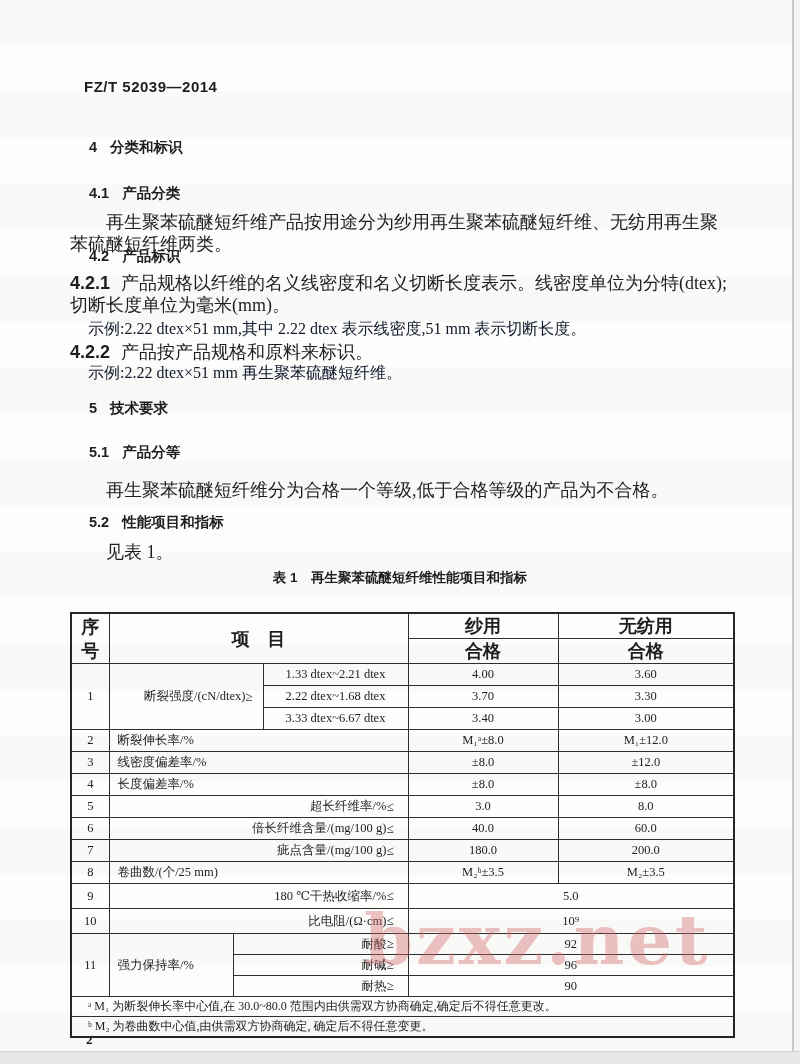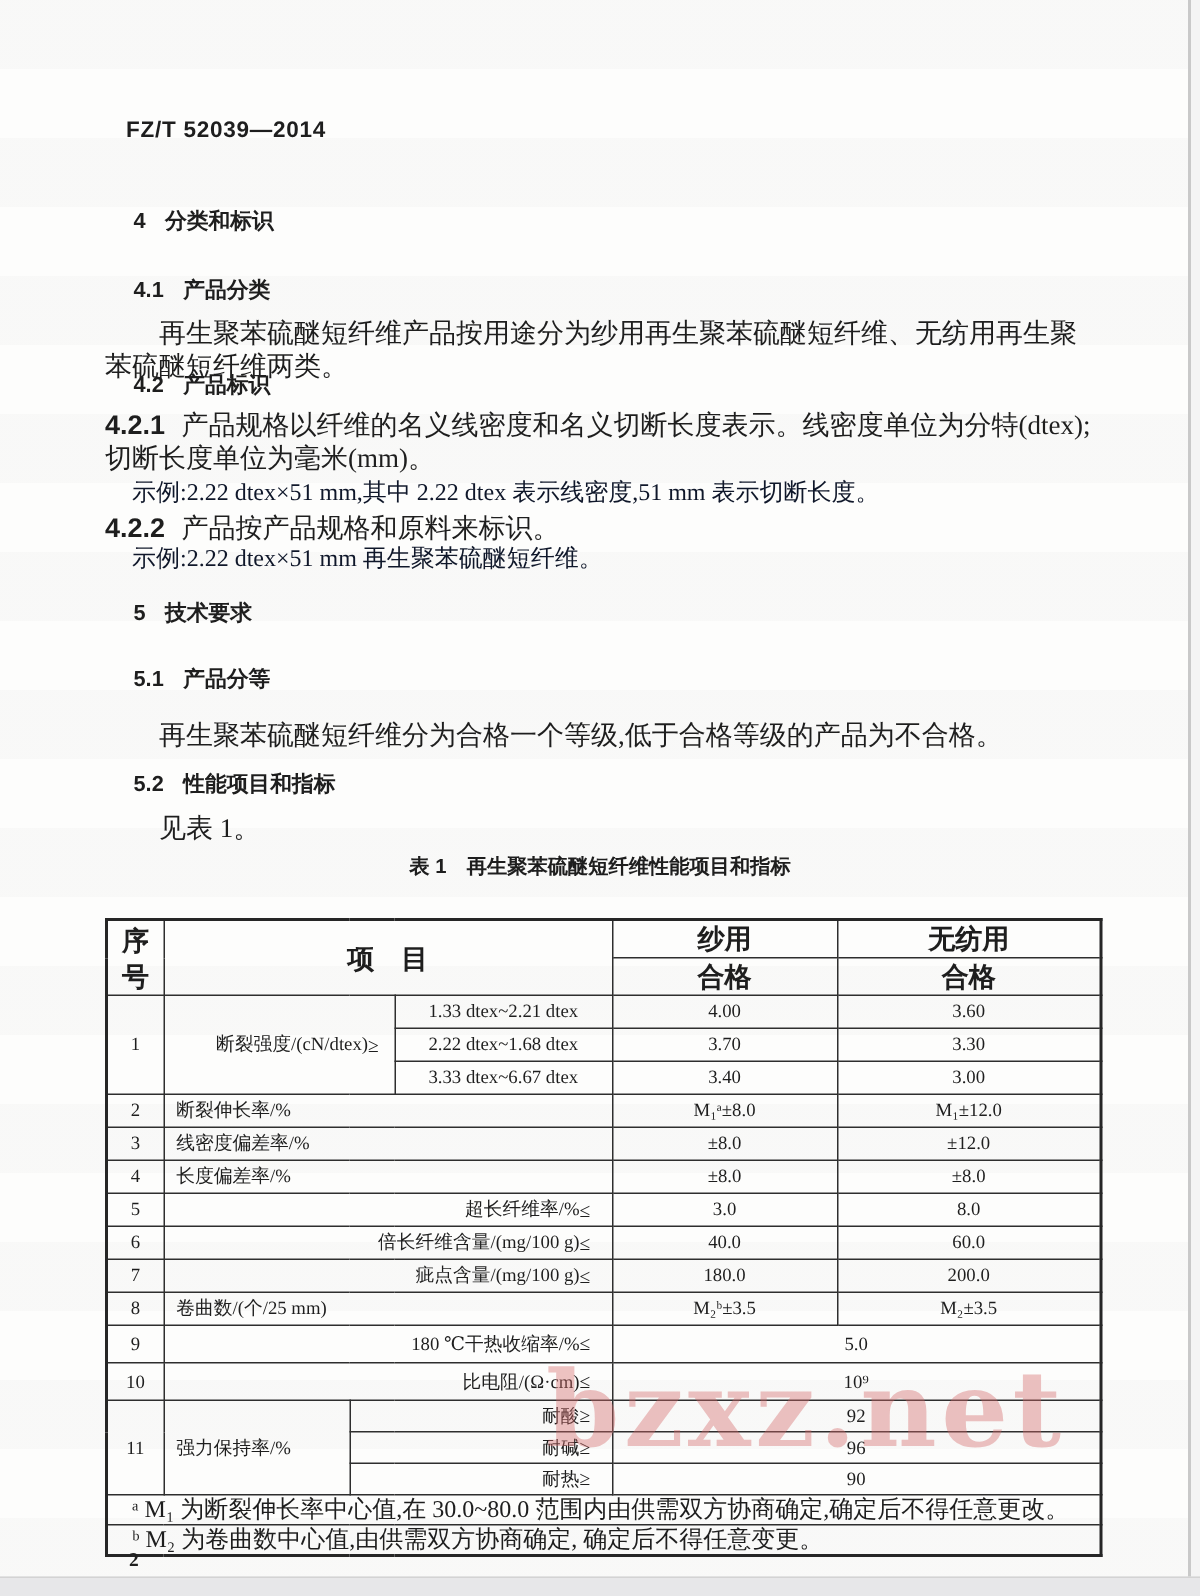--- a/index.html
+++ b/index.html
@@ -17,21 +17,21 @@
   .indent { text-indent:2em; }
   .clause-num { font-family:"Liberation Sans","DejaVu Sans",sans-serif; font-weight:700; margin-right:11px; }
   .example { left:88px; width:640px; font-size:16px; line-height:17px; color:#0f172a; }
   .tbl-caption { left:0; top:569px; width:800px; text-align:center; font-family:"Liberation Sans","DejaVu Sans",sans-serif; font-weight:700; font-size:13.5px; }
   table.perf { left:70px; top:612px; position:absolute; border-collapse:collapse; table-layout:fixed; width:663px; font-size:12.5px; border:2px solid #262626; }
   table.perf td { border:1px solid #2e2e2e; text-align:center; vertical-align:middle; padding:0 2px; }
   table.perf td.hd { font-family:"Liberation Sans","DejaVu Sans",sans-serif; font-weight:700; font-size:18px; }
   table.perf td.item-l { text-align:left; padding-left:8px; }
   .cellflex { display:flex; justify-content:flex-end; align-items:center; padding:0 12px 0 6px; width:100%; }
   .cellflex .sym { font-size:13px; }
-  td.fn-cell { text-align:left !important; padding:2px 8px 2px 16px !important; font-size:16px; line-height:15px; }
+  td.fn-cell { text-align:left !important; padding:2px 8px 2px 16px !important; font-size:12px; line-height:15px; }
   .page-num { left:86px; top:1032px; font-size:13px; font-weight:700; }
   .watermark {
     left:364px; top:903px; font-size:70px; line-height:1.05; font-weight:700;
     font-family:"DejaVu Serif","Liberation Serif",serif; letter-spacing:3px;
     color:rgba(213,106,106,0.40); white-space:nowrap; pointer-events:none;
   }
   .right-edge { left:792px; top:0; width:2px; height:1064px; background:#c9c9c9; }
   .right-margin { left:794px; top:0; width:6px; height:1064px; background:#f4f4f4; }
   .bottom-strip { left:0; top:1051px; width:800px; height:13px; background:#e7e7e9; border-top:1px solid #d3d3d3; }
 </style>

